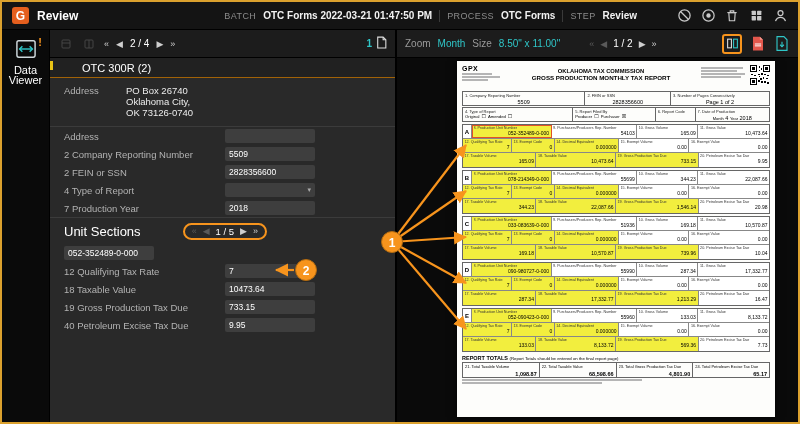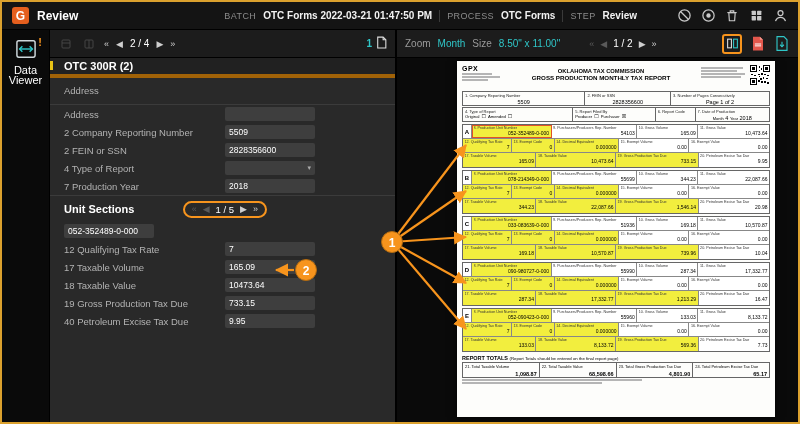--- a/index.html
+++ b/index.html
@@ -42,37 +42,37 @@
   .tb-label { color: #9a9a9a; font-size: 10px; }
   .tb-teal { color: #2fc6c8; font-size: 10px; cursor: pointer; }
   .viewer-pager { display: flex; align-items: center; gap: 6px; margin-left: 22px; }
   .viewer-icons { margin-left: auto; display: flex; align-items: center; gap: 8px; }
   .view-toggle { width: 20px; height: 20px; border: 2px solid #f7941d; border-radius: 3px;
                  display: flex; align-items: center; justify-content: center; cursor: pointer; }
 
   
   .panels { flex: 1; display: flex; min-height: 0; }
   .form-panel { width: 347px; background: #292929; border-right: 2px solid #000; }
-  .panel-header { height: 20px; background: #212121; border-bottom: 4px solid #a16207;
-                  display: flex; align-items: center; padding-left: 14px; color: #fff;
-                  font-size: 11px; font-weight: bold; position: relative; }
+  .panel-header { height: 20px; background: #212121; border-bottom: 1px solid #a16207;
+                  display: flex; align-items: center; padding-left: 32px; color: #fff;
+                  font-size: 11px; font-weight: normal; position: relative; }
   .panel-header::before { content: ""; position: absolute; left: 0; top: 3px; width: 3px; height: 9px; background: #e8c216; }
   .addr-block { display: flex; padding: 7px 14px 8px; gap: 6px; }
   .addr-label { width: 56px; color: #b3b3b3; font-size: 9.5px; }
   .addr-value { color: #ececec; font-size: 9.5px; line-height: 11px; }
   .hdiv { height: 1px; background: #3b3b3b; }
   .sec-title { color: #fff; font-weight: bold; font-size: 11px; padding: 5px 14px 4px; }
   .frow { display: flex; align-items: center; height: 18px; padding-left: 14px; }
   .flabel { flex: 1; color: #b3b3b3; font-size: 9.5px; white-space: nowrap; overflow: hidden; }
   .finput { width: 90px; margin-right: 80px; height: 14px; background: #3e3e3e; border-radius: 2px;
             display: flex; align-items: center; padding: 0 4px; cursor: text; }
   .fval { color: #fff; font-size: 8.5px; white-space: nowrap; flex: 1; overflow: hidden; }
   .chev { color: #aaa; font-size: 7px; }
   .units-header { display: flex; align-items: center; height: 26px; padding: 2px 0 2px 14px; }
-  .sec-title-inline { color: #fff; font-weight: bold; font-size: 11px; }
+  .sec-title-inline { color: #fff; font-weight: normal; font-size: 13px; }
   .unit-pager { margin-left: auto; margin-right: 128px; display: flex; align-items: center; gap: 6px;
                 border: 2px solid #f7941d; border-radius: 9px; padding: 1px 7px; }
   .unit-pager .pg { color: #fff; font-size: 9.5px; text-align: center; }
 
   
   .doc-viewer { flex: 1; background: #0a0a0a; position: relative; overflow: hidden; }
   .document { position: absolute; left: 60px; top: 3px; width: 318px; height: 356px;
               background: #fdfdfb; color: #000; padding: 4px 5px; box-shadow: 0 0 8px rgba(0,0,0,.7); cursor: grab; }
   .doc-head { display: flex; height: 24px; margin-bottom: 2px; }
   .gpx { width: 56px; }
@@ -266,20 +266,25 @@
         </div>
       </div>
 
       <div class="panels">
 
         <section class="form-panel">
           <div class="panel-header">OTC 300R (2)</div>
 
           <div class="addr-block">
             <span class="addr-label">Address</span>
+            <span class="addr-value">
+              <div>PO Box 26740</div>
+              <div>Oklahoma City,</div>
+              <div>OK 73126-0740</div>
+            </span>
           </div>
           <div class="hdiv"></div>
 
 
           <div class="frow">
             <span class="flabel">Address</span>
             <div class="finput">
                 <span class="fval"></span>
               </div>
           </div>
@@ -324,26 +329,20 @@
 
           <div class="frow">
             <div class="finput">
                 <span class="fval">052-352489-0-000</span>
               </div>
           </div>
           <div class="frow">
             <span class="flabel">12 Qualifying Tax Rate</span>
             <div class="finput">
                 <span class="fval">7</span>
-              </div>
-          </div>
-          <div class="frow">
-            <span class="flabel">17 Taxable Volume</span>
-            <div class="finput">
-                <span class="fval">165.09</span>
               </div>
           </div>
           <div class="frow">
             <span class="flabel">18 Taxable Value</span>
             <div class="finput">
                 <span class="fval">10473.64</span>
               </div>
           </div>
           <div class="frow">
             <span class="flabel">19 Gross Production Tax Due</span>

